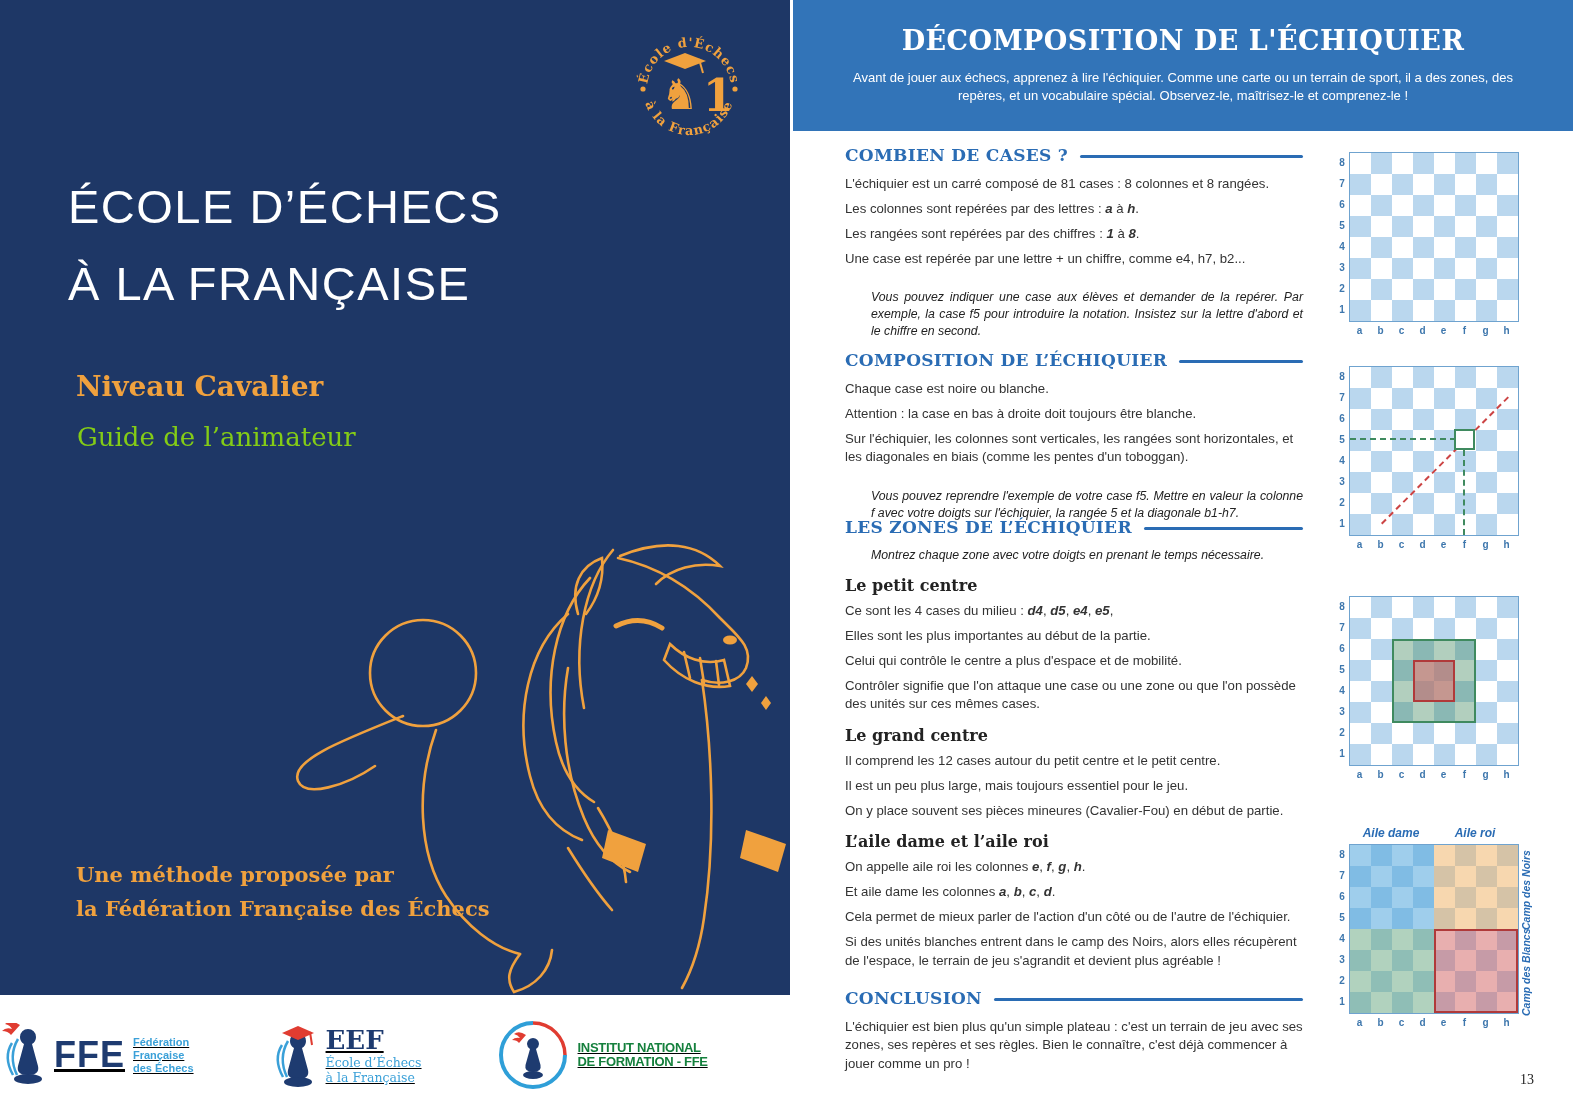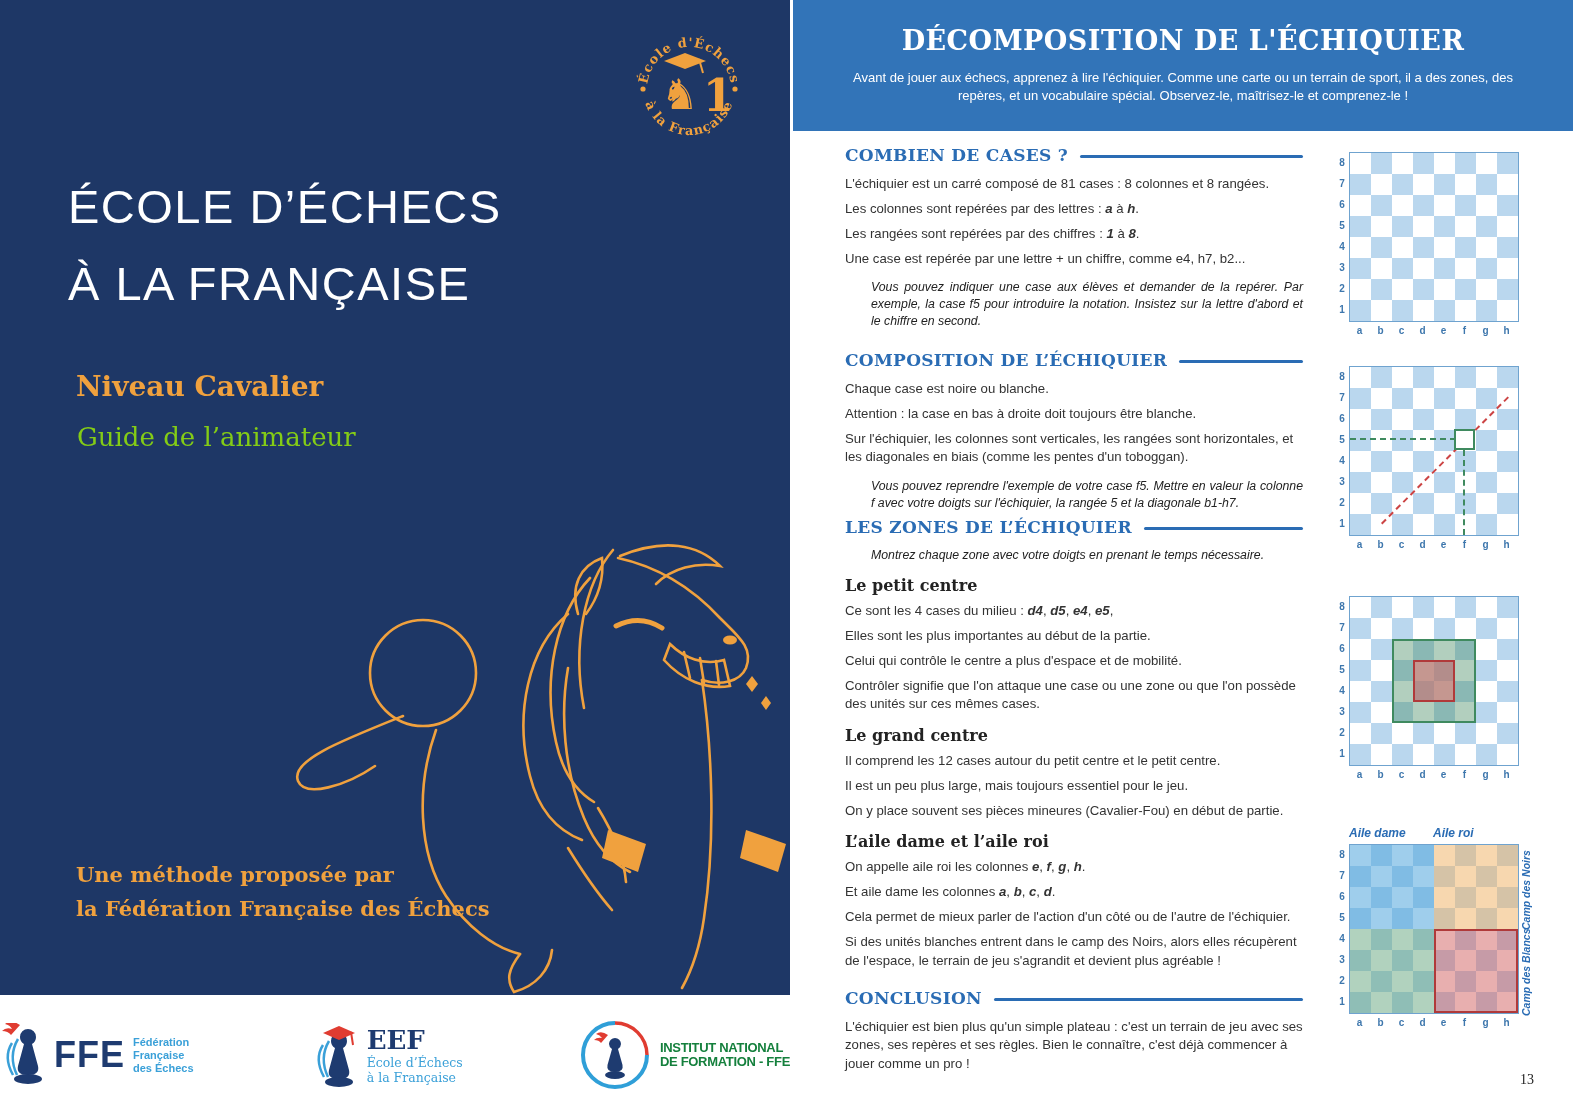--- a/index.html
+++ b/index.html
@@ -2,21 +2,21 @@
 <html><head>
 <meta charset="utf-8">
 <style>
   html,body{margin:0;padding:0;background:#e8e8e8;}
   .page{position:relative;width:1573px;height:1115px;background:#ffffff;overflow:hidden;
         font-family:"Liberation Sans",sans-serif;}
 
   
   .left-page{position:absolute;left:0;top:0;width:790px;height:995px;background:#1e3766;overflow:hidden;}
   .left-bottom{position:absolute;left:0;top:995px;width:790px;height:120px;background:#ffffff;
-               display:flex;align-items:center;justify-content:space-between;gap:74px;}
+               display:flex;align-items:center;justify-content:flex-start;gap:74px;text-decoration:underline;}
   .badge{position:absolute;left:631px;top:31px;}
   .cover-title{position:absolute;left:68px;top:168px;color:#ffffff;font-size:47px;
                letter-spacing:1.5px;line-height:77px;font-weight:400;}
   .level{position:absolute;left:76px;top:370px;color:#f0a13e;font-family:"DejaVu Serif",serif;
          font-weight:700;font-size:28px;}
   .subtitle{position:absolute;left:77px;top:422px;color:#84cc16;font-family:"DejaVu Serif",serif;
             font-size:26px;}
   .method{position:absolute;left:76px;top:858px;color:#f0a13e;font-family:"DejaVu Serif",serif;
           font-weight:700;font-size:21px;line-height:34px;}
   .horse{position:absolute;left:268px;top:518px;}
@@ -35,21 +35,21 @@
   .rp-title{text-align:center;margin:25px 0 0;font-family:"DejaVu Serif",serif;font-weight:700;
             font-size:27px;letter-spacing:0.5px;}
   .rp-intro{margin:13px auto 14px;width:705px;text-align:center;font-size:13px;line-height:18px;}
 
   .sec{position:absolute;left:845px;width:458px;}
   .sec-combien{top:145px;} .sec-composition{top:350px;} .sec-zones{top:517px;} .sec-conclusion{top:988px;}
   .sec-h{display:flex;align-items:center;gap:12px;margin:0 0 10px;color:#2a6cb4;
          font-family:"DejaVu Serif",serif;font-weight:700;font-size:17px;letter-spacing:0.3px;white-space:nowrap;}
   .sec-h .rule{flex:1;height:3px;background:#2a6cb4;border-radius:2px;margin-top:2px;}
   p.body{font-size:13.2px;color:#333333;margin:0 0 6.5px;line-height:1.4;}
-  p.note{font-style:italic;font-size:12.3px;color:#222222;margin:11px 0 12px;padding-left:26px;
+  p.note{font-style:italic;font-size:12.3px;color:#222222;margin:21px 0 12px;padding-left:26px;
          text-align:justify;line-height:1.38;}
   h3.sub{font-family:"DejaVu Serif",serif;font-weight:700;font-size:16px;color:#222222;margin:12px 0 7px;}
   .emph{font-weight:700;font-style:italic;}
 
   
   .board{position:absolute;width:196px;}
   .bd-1{left:1335px;top:152px;} .bd-2{left:1335px;top:366px;} .bd-3{left:1335px;top:596px;} .bd-4{left:1335px;top:826px;}
   .b-main{display:flex;}
   .ranks{width:14px;display:flex;flex-direction:column;}
   .ranks span{height:21px;line-height:21px;width:14px;text-align:center;font-size:10px;
@@ -75,21 +75,21 @@
   .ov-petit{position:absolute;left:63px;top:63px;width:42px;height:42px;box-sizing:border-box;
             background:rgba(214,106,106,0.55);border:2px solid #b03a3a;}
 
   
   .q{position:absolute;width:84px;height:84px;box-sizing:border-box;}
   .q-tl{left:0;top:0;background:rgba(80,165,220,0.55);}
   .q-tr{left:84px;top:0;background:rgba(240,175,95,0.5);}
   .q-bl{left:0;top:84px;background:rgba(100,165,125,0.5);}
   .q-br{left:84px;top:84px;background:rgba(210,95,95,0.5);border:2px solid #b03a3a;}
   .aile-labels{display:flex;margin:0 0 4px 14px;}
-  .aile-labels span{width:84px;font-size:12px;font-style:italic;font-weight:700;color:#2a6cb4;}
+  .aile-labels span{width:84px;text-align:center;font-size:12px;font-style:italic;font-weight:700;color:#2a6cb4;}
   .camp{position:absolute;width:84px;text-align:center;font-size:10.5px;font-style:italic;
         font-weight:700;color:#2a6cb4;transform:rotate(-90deg);white-space:nowrap;}
   .camp-noirs{left:149px;top:58px;} .camp-blancs{left:149px;top:142px;}
 
   .page-num{position:absolute;left:1520px;top:1072px;font-size:14px;color:#222;
             font-family:"Liberation Serif",serif;}
 </style>
 </head>
 <body>
 

